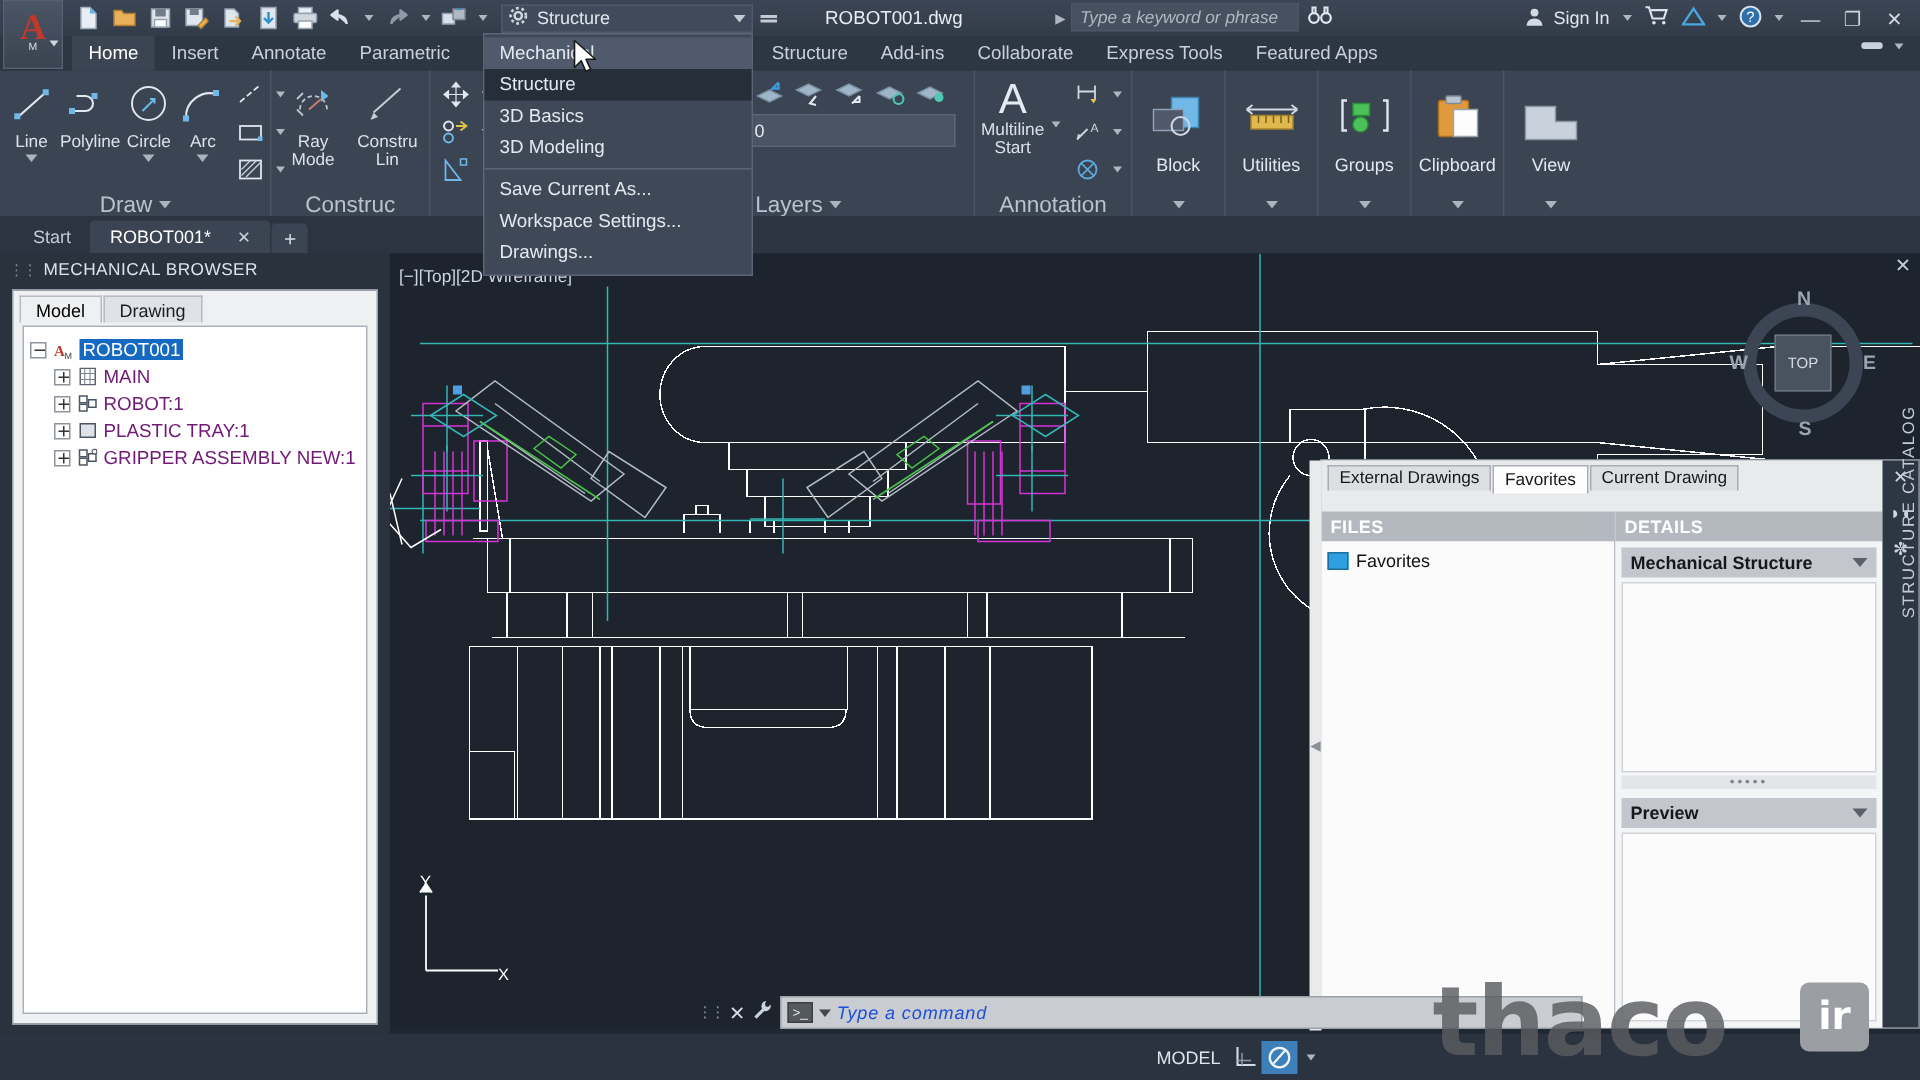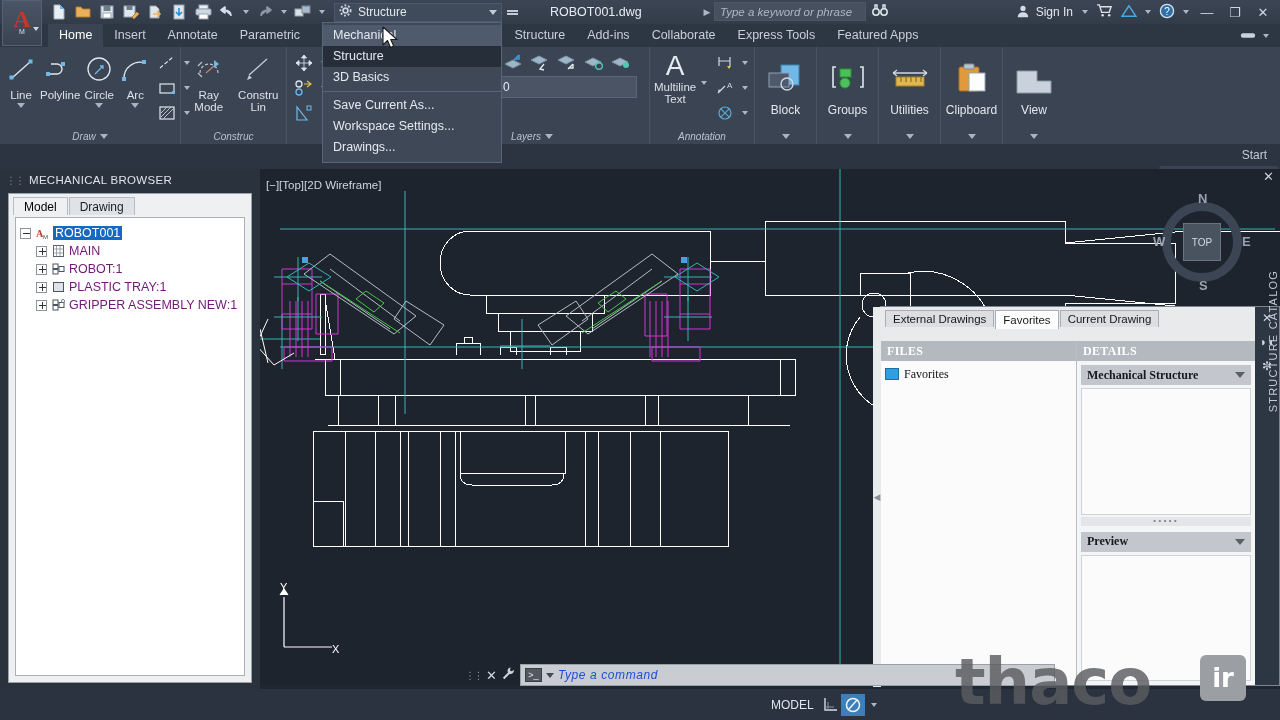--- a/index.html
+++ b/index.html
@@ -87,21 +87,21 @@
   .signin { font-size: 12px; color: #e2e7ee; padding: 0 4px; }
   .winbtn {
     width: 26px; height: 24px; display: flex; align-items: center; justify-content: center;
     color: #cfd6e0; font-size: 13px;
   }
 
   
   .ribbon-tabs {
     position: absolute; left: 0; top: 24px; width: 1280px; height: 23px;
     background: #2d3643;
-    display: flex; align-items: center; padding-left: 48px;
+    display: flex; align-items: flex-start; padding-left: 48px;
   }
   .rtab {
     height: 23px; line-height: 23px; padding: 0 11px;
     font-size: 12.5px; color: #c8d0da; white-space: nowrap;
   }
   .rtab.active { background: #3a4452; color: #ffffff; }
   .rtab-icon-right {
     margin-left: auto; display: flex; align-items: center; gap: 4px; padding-right: 8px;
   }
 
@@ -111,22 +111,22 @@
     background: #3a4452;
     display: flex; align-items: stretch;
   }
   .panel {
     position: relative; display: flex; flex-direction: column;
     border-right: 1px solid #4a5464; padding: 2px 4px 0 4px;
   }
   .panel-body { flex: 1; display: flex; align-items: flex-start; gap: 2px; padding-top: 2px;}
   .panel-title {
     height: 15px; line-height: 15px; text-align: center;
-    font-size: 10px; color: #b9c2cd;
-    display: flex; align-items: center; justify-content: center; gap: 4px; font-style: italic;
+    font-size: 15px; color: #b9c2cd;
+    display: flex; align-items: center; justify-content: center; gap: 4px;
   }
   .panel-title .pcaret {
     border-left: 4px solid transparent; border-right: 4px solid transparent;
     border-top: 5px solid #aab3be;
   }
   .bigbtn {
     width: 48px; display: flex; flex-direction: column; align-items: center;
     padding-top: 2px; cursor: default;
   }
   .bigbtn .lbl {
@@ -168,21 +168,21 @@
   .ws-item.checked { background: #262e3a; }
   .ws-sep { height: 1px; background: #5a6578; margin: 3px 0; }
   .menu-cursor {
     position: absolute; left: 382px; top: 26px; z-index: 70;
     pointer-events: none;
   }
 
   
   .filetabs {
     position: absolute; left: 0; top: 144px; width: 1280px; height: 25px;
-    background: #2c3442; display: flex; align-items: flex-end; flex-direction: column;
+    background: #2c3442; display: flex; align-items: flex-end;
   }
   .ftab {
     height: 22px; line-height: 22px; padding: 0 12px; font-size: 12px;
     color: #c2cad5; border-radius: 3px 3px 0 0; margin-right: 1px;
   }
   .ftab.active { background: #3a4452; color: #fff; }
   .ftab .x { margin-left: 14px; color: #c8d0da; font-size: 11px; }
   .ftab-plus {
     width: 24px; height: 20px; line-height: 20px; text-align: center;
     background: #3a4452; border-radius: 3px 3px 0 0; color: #d4dae3; font-size: 14px;
@@ -244,21 +244,21 @@
     background: #e9eaec; border: 1px solid #7e858f;
     display: flex;
   }
   .cat-main { flex: 1; display: flex; flex-direction: column; }
   .cat-tabs { display: flex; height: 34px; padding: 3px 0 0 4px; gap: 1px; background: #e9eaec;}
   .cat-tab {
     padding: 0 7px; height: 17px; line-height: 17px; font-size: 11.5px;
     color: #16181b; background: #dcdee1; border: 1px solid #a9aeb6; border-bottom: none;
   }
   .cat-tab.active { background: #fdfdfd; height: 19px; line-height: 19px; }
-  .cat-cols { flex: 1; display: flex; background: #f4f5f6; font-family: Liberation Serif, serif; }
+  .cat-cols { flex: 1; display: flex; background: #f4f5f6; }
   .cat-col { display: flex; flex-direction: column; }
   .col-files { width: 196px; border-right: 1px solid #b9bec6; }
   .col-details { flex: 1; }
   .sec-header {
     height: 20px; background: #b4b8bf; color: #fff; font-weight: bold;
     font-size: 12px; display: flex; align-items: center; padding-left: 6px;
     letter-spacing: .3px;
   }
   .files-body { flex: 1; background: #fbfbfc; padding: 4px 0 0 4px; }
   .file-item { display: flex; align-items: center; gap: 5px; font-size: 12px; color: #111; height: 18px;}
@@ -823,21 +823,21 @@
       <div class="panel-title">
         <span>Layers</span>
         <span class="pcaret"></span>
       </div>
     </div>
 
     <div class="panel" style="width:105px">
       <div class="panel-body">
         <div class="bigbtn" style="width:56px">
           <div style="font-size:28px;line-height:26px;color:#e4eaf1;font-family:'Liberation Sans',sans-serif;">A</div>
-          <span class="lbl">Multiline Text</span>
+          <span class="lbl">Multiline Start</span>
         </div>
         <span class="mini-caret" style="margin-top:30px"></span>
         <div class="smallcol">
           <div class="smallrow">
             <div class="sicon">
               <svg width="20" height="18" viewBox="0 0 20 18">
                   <path d="M4 3v9M15 3v9M4 7h11" stroke="#cfd8e1" fill="none" stroke-width="1.2"></path>
                   <path d="M12 12l2 3 2-3z" fill="#e8c44a"></path>
                 </svg>
             </div>
@@ -878,38 +878,38 @@
           </svg>
         <span class="plabel">Block</span>
       </div>
       <div class="panel-title">
           <span class="pcaret"></span>
         </div>
     </div>
     <div class="panel bigpanel">
       <div class="panel-body">
         <svg width="42" height="38" viewBox="0 0 42 38">
+            <path d="M4 10h34M4 10l4-3M4 10l4 3M38 10l-4-3M38 10l-4 3" stroke="#cfd8e1" fill="none" stroke-width="1.3"></path>
+            <rect x="7" y="14" width="28" height="9" fill="#e0b84e" stroke="#a8832e"></rect>
+            <path d="M12 14v5M17 14v5M22 14v5M27 14v5M32 14v5" stroke="#7a5f1f"></path>
+          </svg>
+        <span class="plabel">Utilities</span>
+      </div>
+      <div class="panel-title">
+          <span class="pcaret"></span>
+        </div>
+    </div>
+    <div class="panel bigpanel">
+      <div class="panel-body">
+        <svg width="42" height="38" viewBox="0 0 42 38">
             <path d="M9 4h-3v20h3M33 4h3v20h-3" stroke="#dfe6ee" fill="none" stroke-width="1.6"></path>
             <rect x="13" y="6" width="11" height="8" fill="#4cc15a" stroke="#2e8f3a"></rect>
             <circle cx="18" cy="20" r="5" fill="#4cc15a" stroke="#2e8f3a"></circle>
           </svg>
         <span class="plabel">Groups</span>
-      </div>
-      <div class="panel-title">
-          <span class="pcaret"></span>
-        </div>
-    </div>
-    <div class="panel bigpanel">
-      <div class="panel-body">
-        <svg width="42" height="38" viewBox="0 0 42 38">
-            <path d="M4 10h34M4 10l4-3M4 10l4 3M38 10l-4-3M38 10l-4 3" stroke="#cfd8e1" fill="none" stroke-width="1.3"></path>
-            <rect x="7" y="14" width="28" height="9" fill="#e0b84e" stroke="#a8832e"></rect>
-            <path d="M12 14v5M17 14v5M22 14v5M27 14v5M32 14v5" stroke="#7a5f1f"></path>
-          </svg>
-        <span class="plabel">Utilities</span>
       </div>
       <div class="panel-title">
           <span class="pcaret"></span>
         </div>
     </div>
     <div class="panel bigpanel">
       <div class="panel-body">
         <svg width="42" height="38" viewBox="0 0 42 38">
             <rect x="8" y="4" width="20" height="24" rx="1.5" fill="#e09a3c" stroke="#a86e22"></rect>
             <rect x="13" y="1" width="10" height="5" rx="1" fill="#b9c4d0" stroke="#7f8b98"></rect>
@@ -1236,20 +1236,21 @@
     </span>
     <span class="st-ico" style="left:862px">
       <span class="mini-caret"></span>
     </span>
   </div>
 
   <div class="ws-menu">
     <div class="ws-item hover">Mechanical</div>
     <div class="ws-item checked">Structure</div>
     <div class="ws-item">3D Basics</div>
+    <div class="ws-item">3D Modeling</div>
     <div class="ws-sep"></div>
     <div class="ws-item">Save Current As...</div>
     <div class="ws-item">Workspace Settings...</div>
     <div class="ws-item">Drawings...</div>
   </div>
 
   <svg class="menu-cursor" width="18" height="26" viewBox="0 0 18 26">
     <path d="M1 1l0 18 4.5-4.5 3 7 3.2-1.4-3-6.6 6.3 0z" fill="#ffffff" stroke="#1a1a1a" stroke-width="1.1" stroke-linejoin="round"></path>
   </svg>
 

